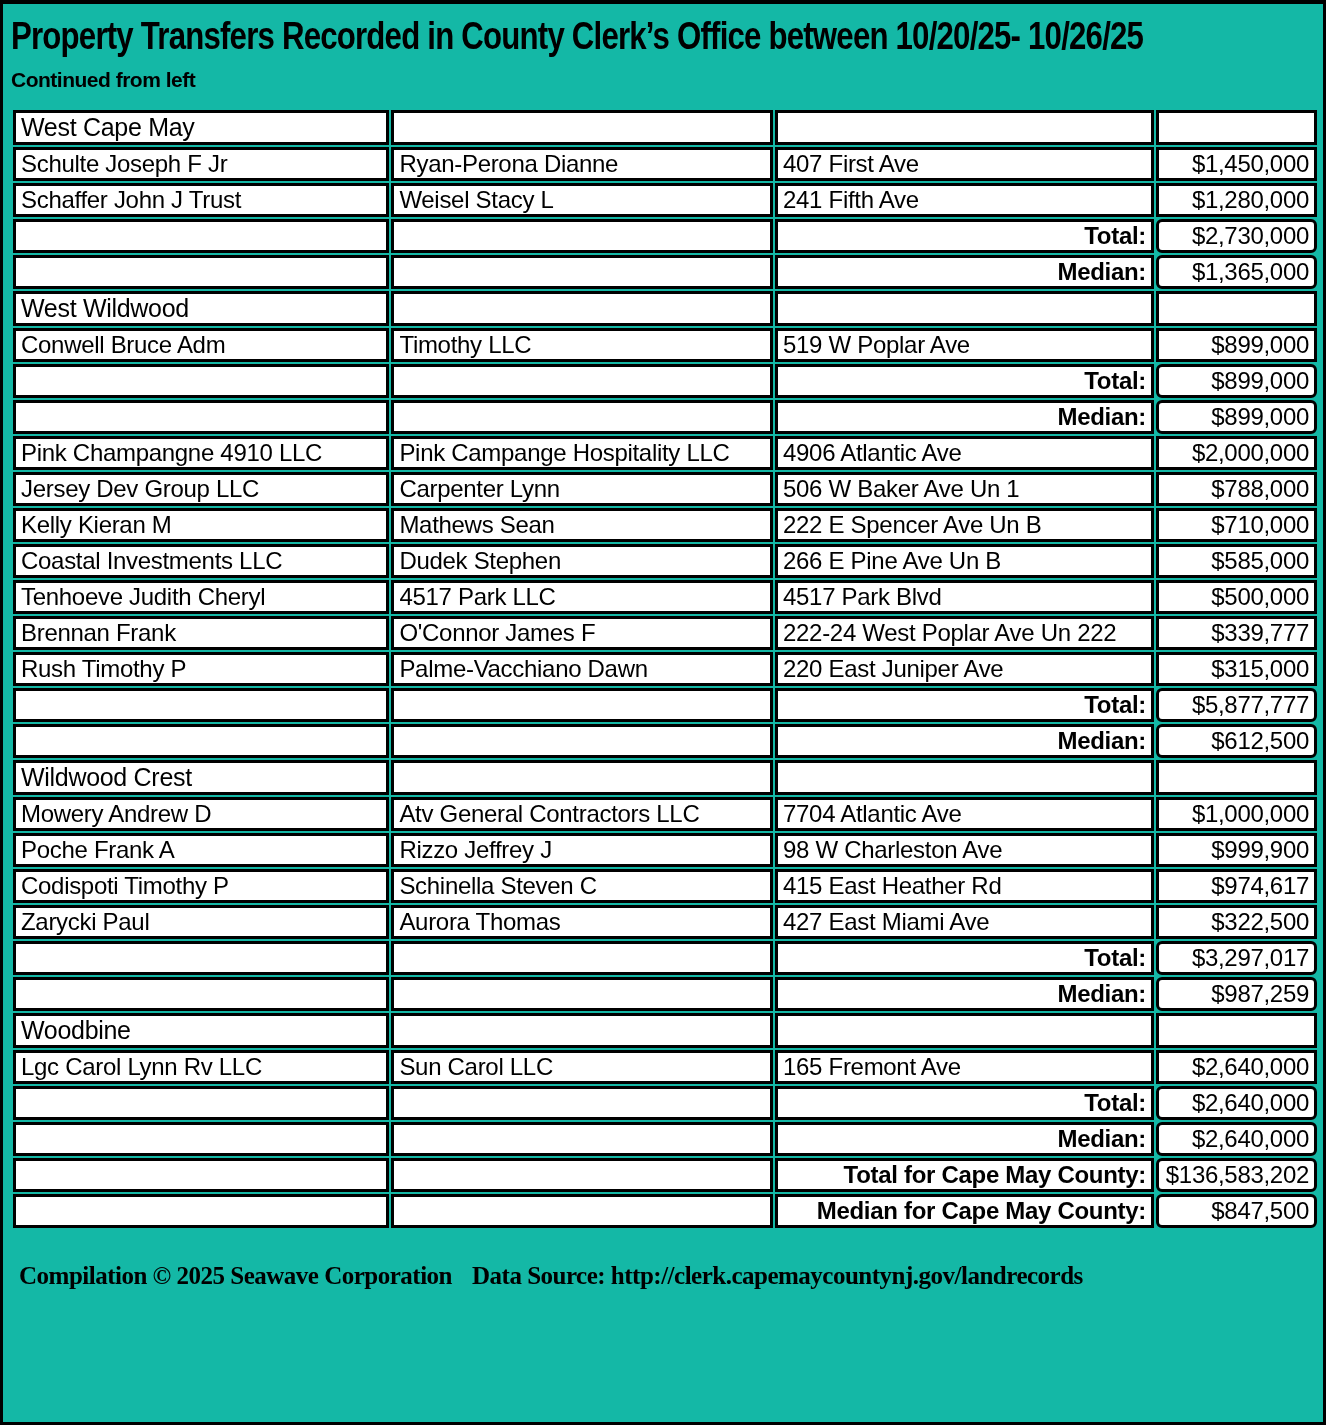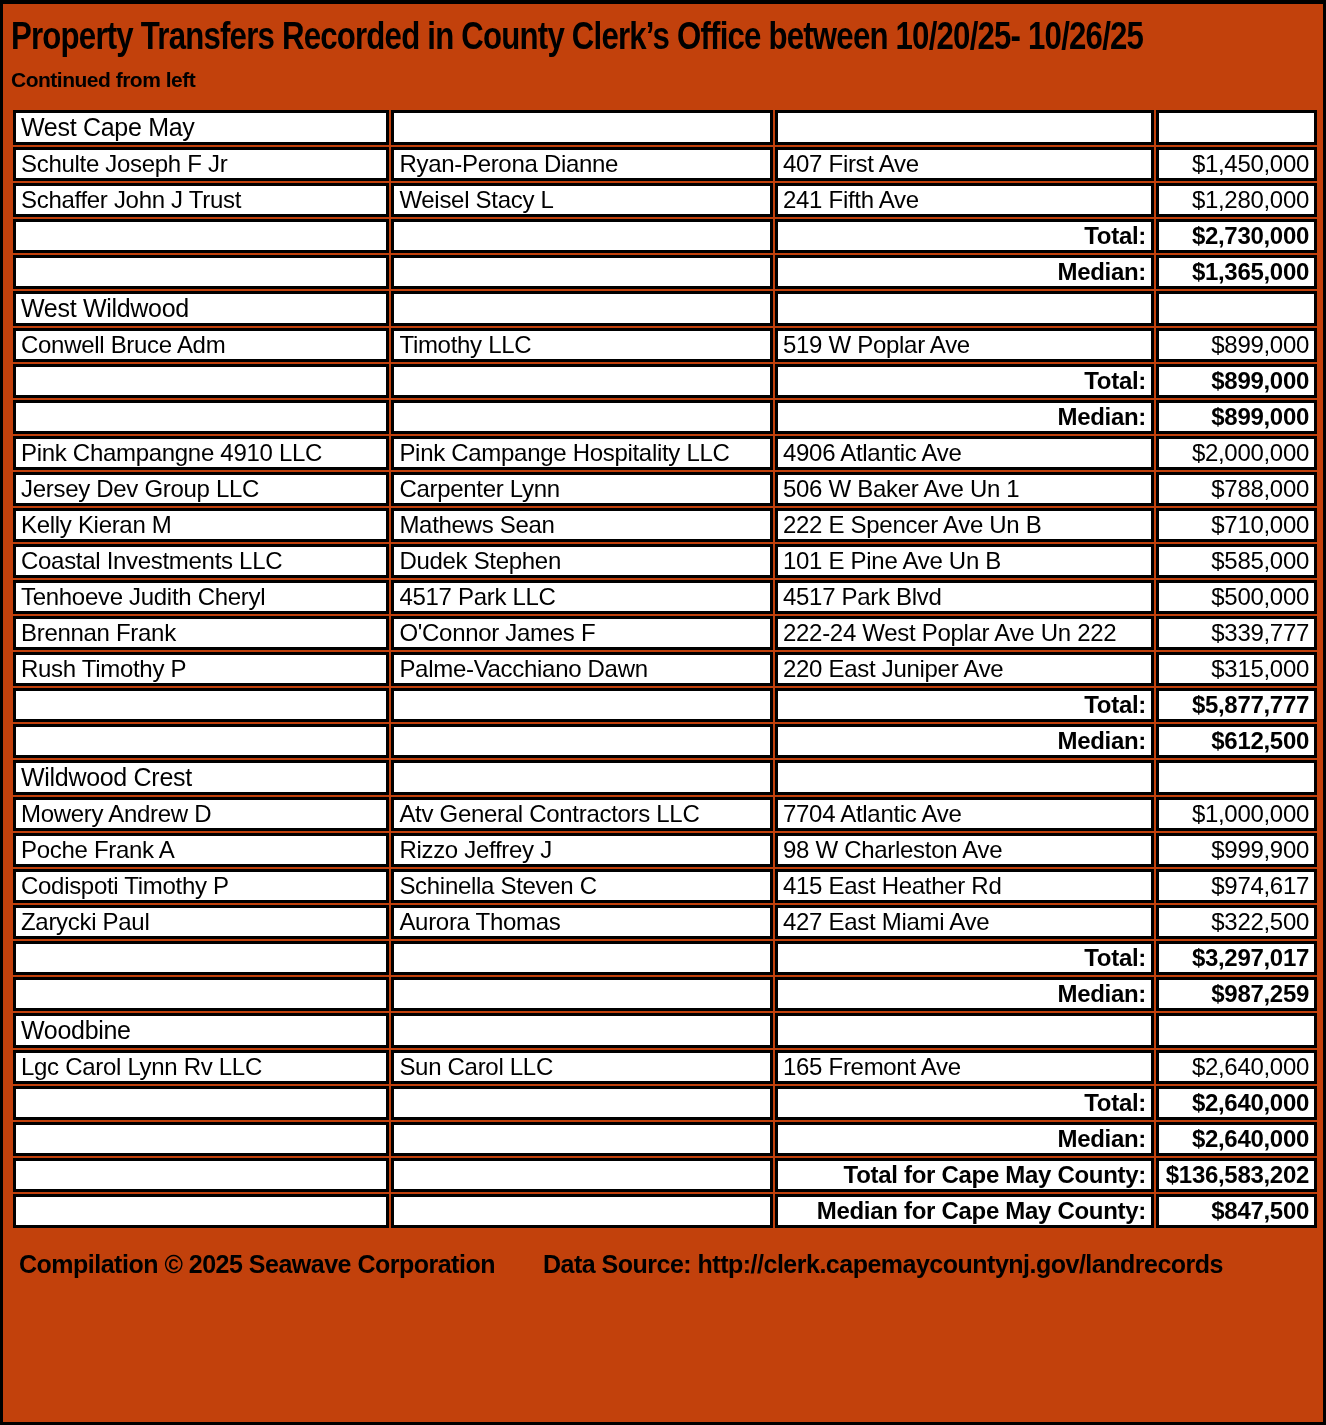--- a/index.html
+++ b/index.html
@@ -8,21 +8,21 @@
     font-family: "Liberation Sans", sans-serif;
     color: #000;
     background: #fff;
   }
   .page {
     position: absolute;
     inset: 0;
     border: 3px solid #000;
     border-top-width: 4px;
     padding: 8px 8px 16px 8px;
-    background: #c2410c;
+    background: #14b8a6;
     overflow: hidden;
   }
   .title {
     font-weight: bold;
     font-size: 39px;
     letter-spacing: -1px;
     white-space: nowrap;
     transform: scaleX(0.80);
     transform-origin: left center;
     margin-top: 2px;
@@ -51,30 +51,31 @@
     letter-spacing: -0.3px;
     padding: 0 5px;
     white-space: nowrap;
     overflow: hidden;
     vertical-align: middle;
     background: #fff;
   }
   td.section { font-weight: normal; font-size: 25px; }
   td.price { text-align: right; margin-left: 24px; }
   td.lbl { text-align: right; font-weight: bold; }
-  td.val { text-align: right; font-weight: bold; }
+  td.val { text-align: right; font-weight: normal; border-radius: 6px; }
   .footer {
-    margin-top: 20px;
+    margin-top: 32px;
     padding: 0 8px;
     display: flex;
-    gap: 48px;
+    gap: 20px;
     font-weight: bold;
     font-size: 25px;
     letter-spacing: -0.5px;
     white-space: nowrap;
+    font-family: Liberation Serif, serif;
   }
 </style>
 </head>
 <body>
 
 <div class="page">
   <div class="title">Property Transfers Recorded in County Clerk’s Office between 10/20/25- 10/26/25</div>
   <div class="subtitle">Continued from left</div>
 
   <table class="transfers">
@@ -153,21 +154,21 @@
         </tr>
         <tr>
           <td>Kelly Kieran M</td>
           <td>Mathews Sean</td>
           <td>222 E Spencer Ave Un B</td>
           <td class="price">$710,000</td>
         </tr>
         <tr>
           <td>Coastal Investments LLC</td>
           <td>Dudek Stephen</td>
-          <td>101 E Pine Ave Un B</td>
+          <td>266 E Pine Ave Un B</td>
           <td class="price">$585,000</td>
         </tr>
         <tr>
           <td>Tenhoeve Judith Cheryl</td>
           <td>4517 Park LLC</td>
           <td>4517 Park Blvd</td>
           <td class="price">$500,000</td>
         </tr>
         <tr>
           <td>Brennan Frank</td>

